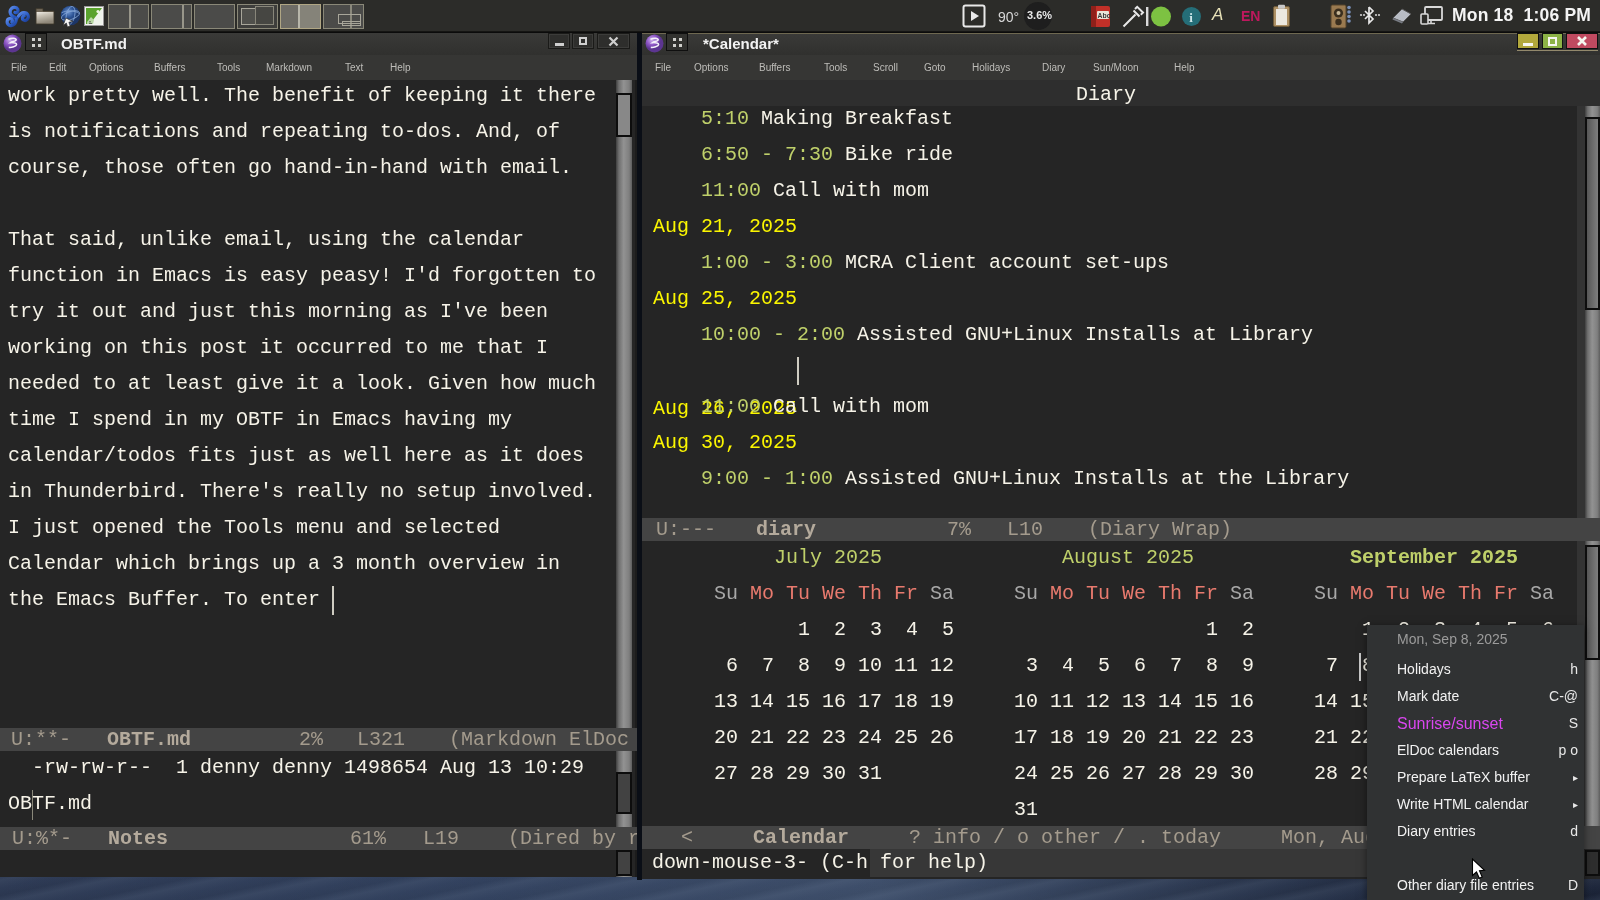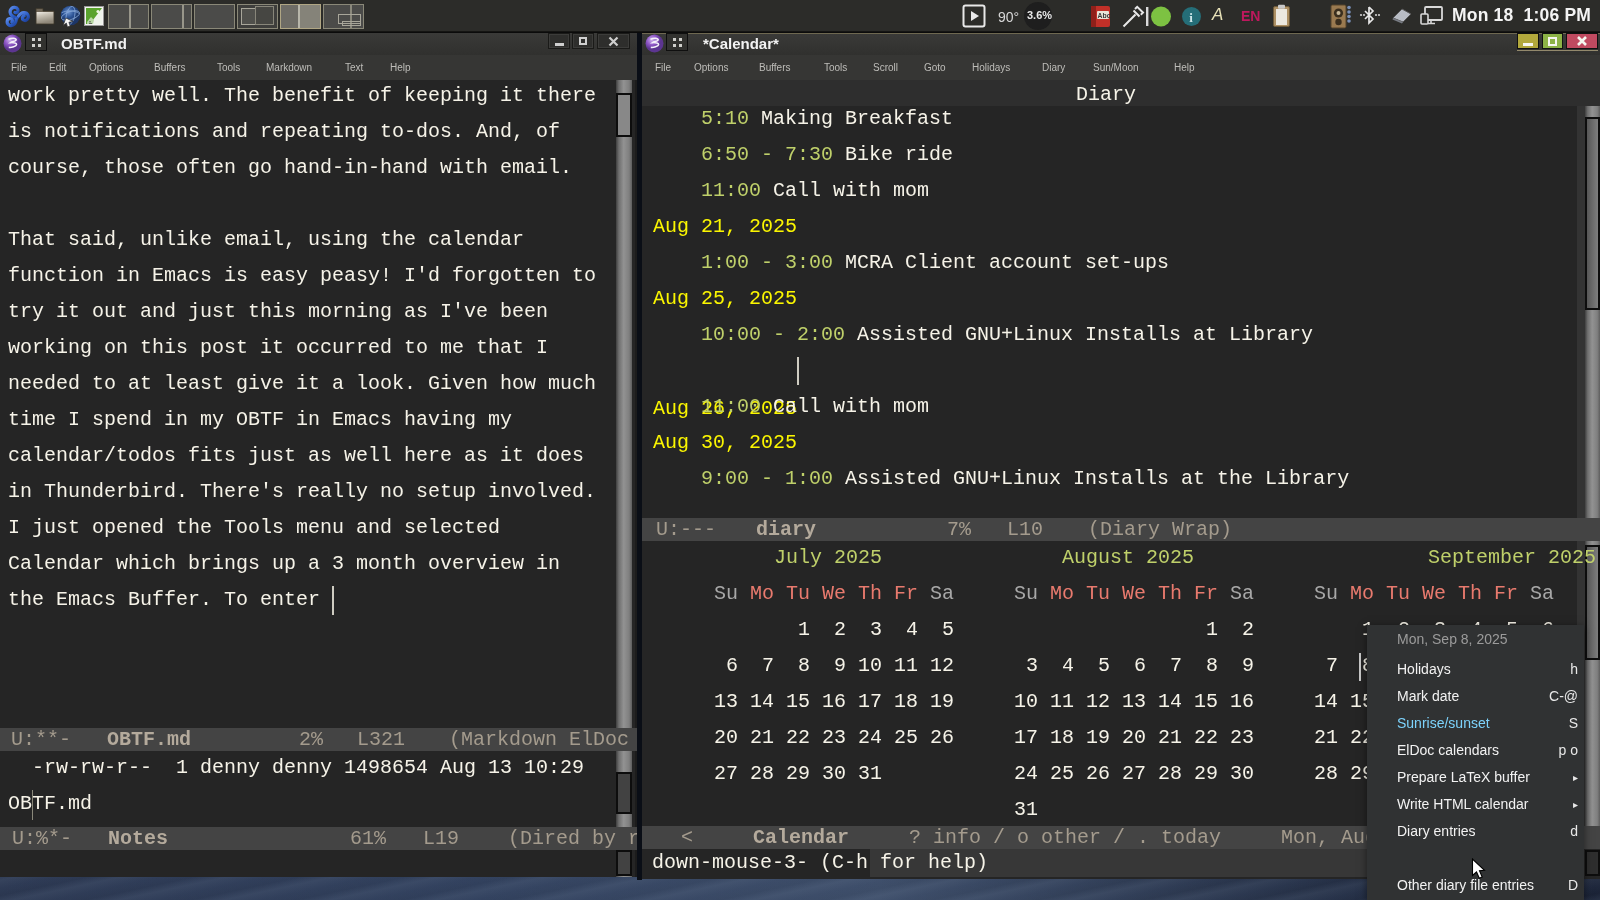--- a/index.html
+++ b/index.html
@@ -333,21 +333,21 @@
   <span class="mseg" style="left:14px;">U:---</span>
   <span class="mseg b" style="left:114px;">diary</span>
   <span class="mseg" style="left:305px;">7%</span>
   <span class="mseg" style="left:365px;">L10</span>
   <span class="mseg" style="left:446px;">(Diary Wrap)</span>
 </div>
 
 <div id="cal">
     <div class="line" style="left:714px; top:540px;"><span class="grn">     July 2025</span></div>
     <div class="line" style="left:1014px; top:540px;"><span class="grn">    August 2025</span></div>
-    <div class="line" style="left:1392px; top:540px;"><span class="grn">   September 2025</span></div>
+    <div class="line" style="left:1314px; top:540px;font-weight:bold;"><span class="grn">   September 2025</span></div>
     <div class="line" style="left:714px; top:576px;"><span class="gry">Su </span><span class="wd">Mo Tu We Th Fr</span><span class="gry"> Sa</span></div>
     <div class="line" style="left:1014px; top:576px;"><span class="gry">Su </span><span class="wd">Mo Tu We Th Fr</span><span class="gry"> Sa</span></div>
     <div class="line" style="left:1314px; top:576px;"><span class="gry">Su </span><span class="wd">Mo Tu We Th Fr</span><span class="gry"> Sa</span></div>
     <div class="line" style="left:714px; top:612px;">       1  2  3  4  5</div>
     <div class="line" style="left:714px; top:648px;"> 6  7  8  9 10 11 12</div>
     <div class="line" style="left:714px; top:684px;">13 14 15 16 17 18 19</div>
     <div class="line" style="left:714px; top:720px;">20 21 22 23 24 25 26</div>
     <div class="line" style="left:714px; top:756px;">27 28 29 30 31</div>
     <div class="line" style="left:1014px; top:612px;">                1  2</div>
     <div class="line" style="left:1014px; top:648px;"> 3  4  5  6  7  8  9</div>
@@ -380,21 +380,21 @@
     </div>
     <div style="position:absolute; left:0; top:31px; width:217px; height:27px; line-height:27px; ">
       <span style="position:absolute; left:30px; color:#f2f2f2; font-size:14px;">Holidays</span>
       <span style="position:absolute; right:6px; color:#e8e8e8; font-size:14px;">h</span>
     </div>
     <div style="position:absolute; left:0; top:58px; width:217px; height:27px; line-height:27px; ">
       <span style="position:absolute; left:30px; color:#f2f2f2; font-size:14px;">Mark date</span>
       <span style="position:absolute; right:6px; color:#e8e8e8; font-size:14px;">C-@</span>
     </div>
     <div style="position:absolute; left:0; top:85px; width:217px; height:27px; line-height:27px; ">
-      <span style="position:absolute; left:30px; color:#7dd3fc; font-size:14px;">Sunrise/sunset</span>
+      <span style="position:absolute; left:30px; color:#d946ef; font-size:16px;">Sunrise/sunset</span>
       <span style="position:absolute; right:6px; color:#e8e8e8; font-size:14px;">S</span>
     </div>
     <div style="position:absolute; left:0; top:112px; width:217px; height:27px; line-height:27px; ">
       <span style="position:absolute; left:30px; color:#f2f2f2; font-size:14px;">ElDoc calendars</span>
       <span style="position:absolute; right:6px; color:#e8e8e8; font-size:14px;">p o</span>
     </div>
     <div style="position:absolute; left:0; top:139px; width:217px; height:27px; line-height:27px; ">
       <span style="position:absolute; left:30px; color:#f2f2f2; font-size:14px;">Prepare LaTeX buffer</span>
       <span style="position:absolute; right:6px; color:#e8e8e8; font-size:10px;">▸</span>
     </div>

